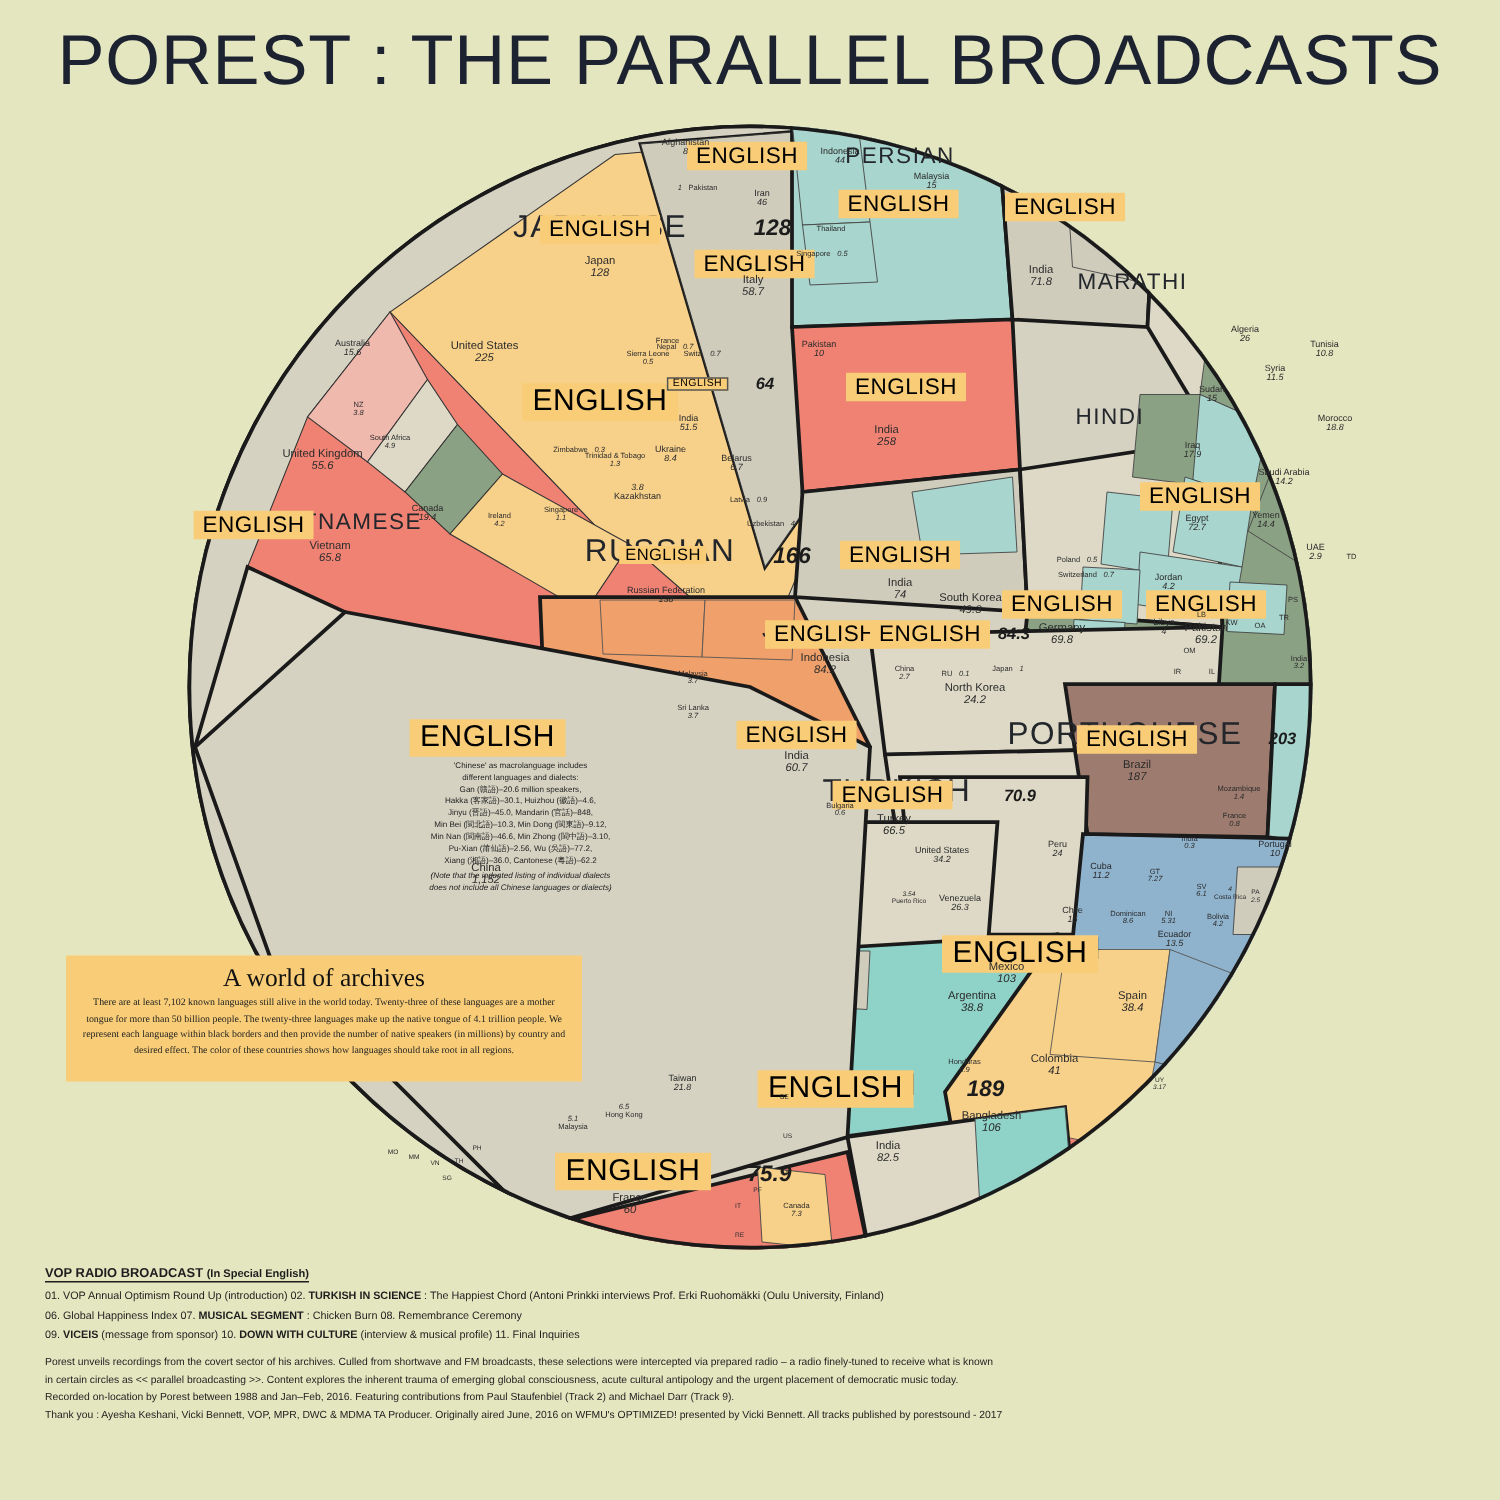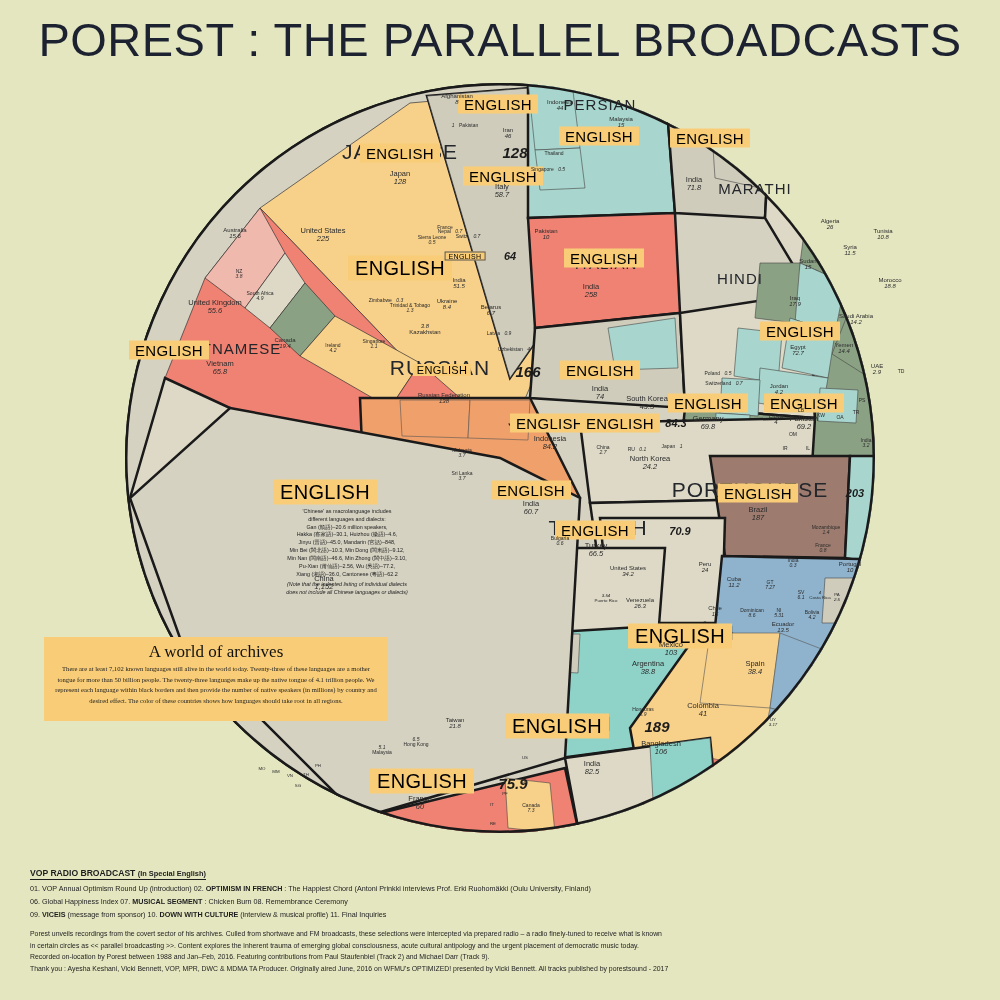--- a/index.html
+++ b/index.html
@@ -57,21 +57,21 @@
     font-family:"Liberation Serif", serif;font-size:17px;font-weight:400;color:#111;}
   .infocard p{margin:0;padding:0 10px;text-align:center;
     font-family:"Liberation Serif", serif;font-size:6.6px;line-height:1.62;color:#222;}
 
   
   .cnote{position:absolute;left:262px;top:508px;width:170px;text-align:center;
     font-size:5.4px;line-height:1.45;color:#232323;pointer-events:none;}
   .cnote .it{font-style:italic;}
 
   
-  .footer{position:absolute;left:30px;top:838px;width:945px;color:#1d1d1d;margin-top:24px;}
+  .footer{position:absolute;left:30px;top:838px;width:945px;color:#1d1d1d;}
   .footer .hd{font-size:8.6px;font-weight:700;border-bottom:1px solid #1d1d1d;
       display:inline-block;padding-bottom:.5px;margin-bottom:3px;}
   .footer .hd .light{font-weight:700;font-size:7.4px;}
   .footer .tr{font-size:7.2px;line-height:1.58;margin-bottom:2px;}
   .footer .tr b{font-weight:700;}
   .footer .blurb{font-size:6.9px;line-height:1.72;margin-top:7px;}
 </style>
 </head>
 <body>
 
@@ -653,21 +653,21 @@
 
   <div class="infocard">
     <h2>A world of archives</h2>
     <p>There are at least 7,102 known languages still alive in the world today. Twenty-three of these languages are a mother tongue for more than 50 billion people. The twenty-three languages make up the native tongue of 4.1 trillion people. We represent each language within black borders and then provide the number of native speakers (in millions) by country and desired effect. The color of these countries shows how languages should take root in all regions.</p>
   </div>
 
   <div class="footer">
     <div>
       <span class="hd"><span>VOP RADIO BROADCAST</span> <span class="light">(In Special English)</span></span>
     </div>
-    <div class="tr">01.  VOP Annual Optimism Round Up  (introduction)   02.  <b>OPTIMISM IN FRENCH</b> : The Happiest Chord  (Antoni Prinkki interviews Prof. Erki Ruohomäkki (Oulu University, Finland)</div>
+    <div class="tr">01.  VOP Annual Optimism Round Up  (introduction)   02.  <b>TURKISH IN SCIENCE</b> : The Happiest Chord  (Antoni Prinkki interviews Prof. Erki Ruohomäkki (Oulu University, Finland)</div>
     <div class="tr">06.  Global Happiness Index   07.  <b>MUSICAL SEGMENT</b> : Chicken Burn   08.  Remembrance Ceremony</div>
 
     <div class="tr">09.  <b>VICEIS</b>  (message from sponsor)   10.  <b>DOWN WITH CULTURE</b>  (interview &amp; musical profile)   11.  Final Inquiries</div>
 
     <div class="blurb">
       <div>Porest unveils recordings from the covert sector of his archives. Culled from shortwave and FM broadcasts, these selections were intercepted via prepared radio – a radio finely-tuned to receive what is known</div>
       <div>in certain circles as  &lt;&lt; parallel broadcasting &gt;&gt;. Content explores the inherent trauma of emerging global consciousness, acute cultural antipology and the urgent placement of democratic music today.</div>
       <div>Recorded on-location by Porest between 1988 and Jan–Feb, 2016.  Featuring contributions from Paul Staufenbiel (Track 2) and Michael Darr (Track 9).</div>
       <div>Thank you : Ayesha Keshani, Vicki Bennett, VOP, MPR, DWC &amp; MDMA TA Producer.  Originally aired June, 2016 on WFMU's OPTIMIZED!  presented by Vicki Bennett.  All tracks published by porestsound - 2017</div>
     </div>

